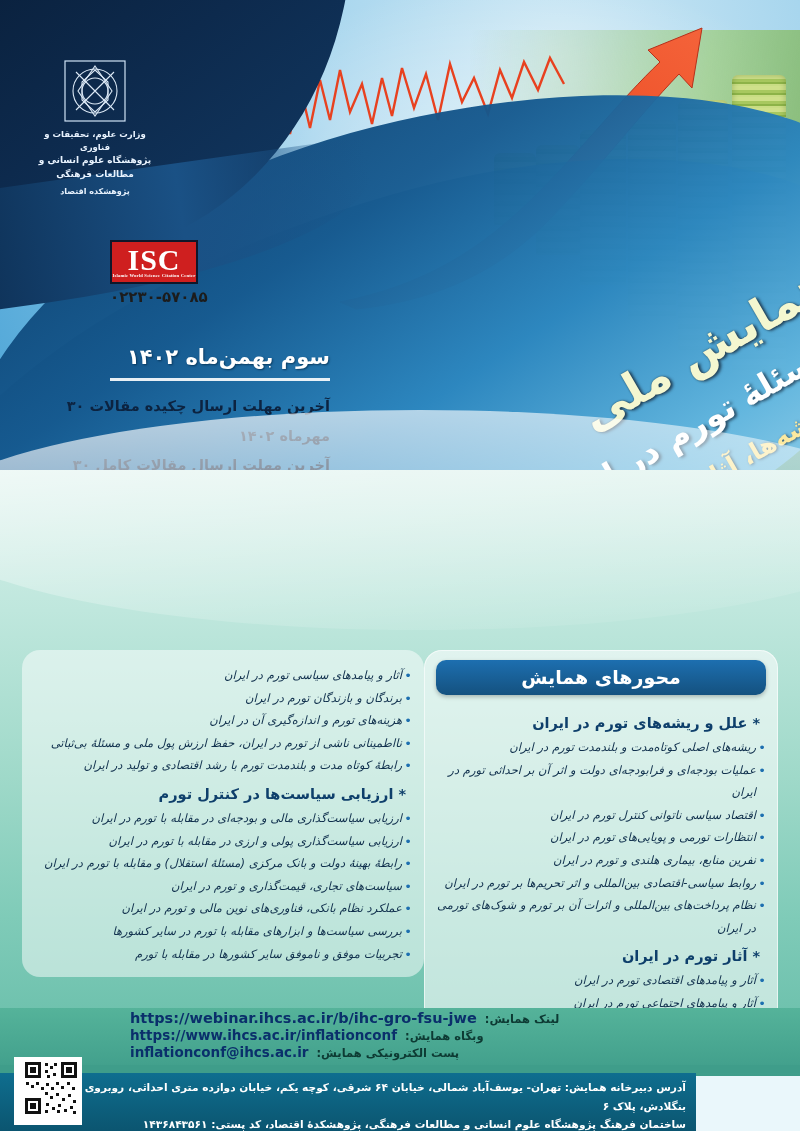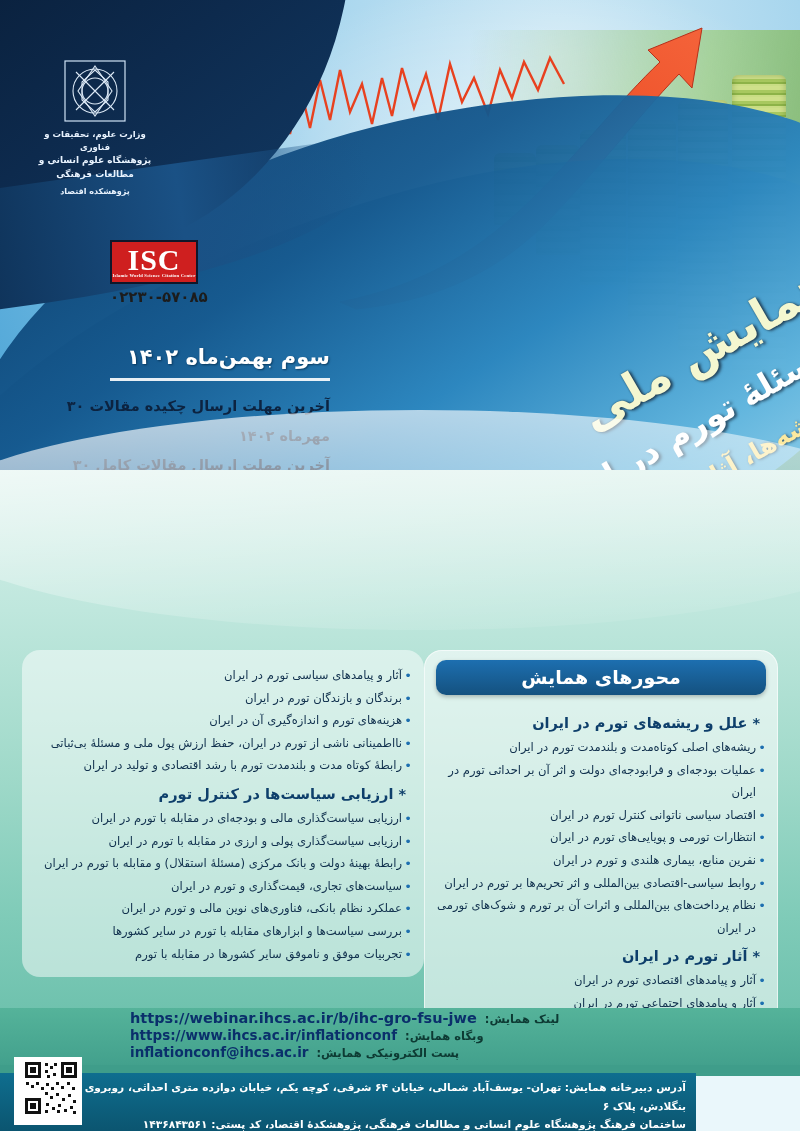--- a/index.html
+++ b/index.html
@@ -142,21 +142,21 @@
   }
   .panel-head{
     background:linear-gradient(180deg,#1d6fb0,#14517f);
     color:#fff;font-size:19px;font-weight:bold;text-align:center;
     border-radius:10px;padding:6px 0 7px;margin-bottom:20px;
     box-shadow:0 2px 4px rgba(0,0,0,.25);
   }
   .grp-title{
     color:#0e3f6b;font-size:14.5px;font-weight:bold;margin:9px 6px 5px;text-align:right;
   }
-  .bullets{list-style:none;margin:0;padding:0;}
+  .bullets{list-style:none;margin:0;padding:0;font-style:italic;}
   .bullets li{
     font-size:11.6px;color:#10304d;text-align:right;line-height:1.95;
     padding-right:10px;position:relative;
   }
   .bullets li:before{
     content:"•";position:absolute;right:0;top:-1px;color:#1d6fb0;font-size:13px;
   }
   .panel-left{
     position:absolute;left:22px;top:650px;width:378px;
     background:rgba(255,255,255,.50);border-radius:18px;padding:14px 12px 12px;

